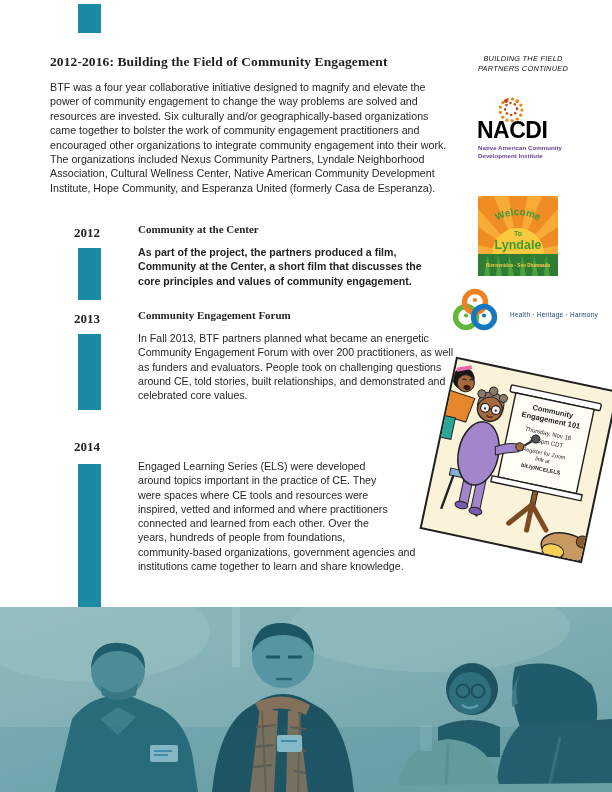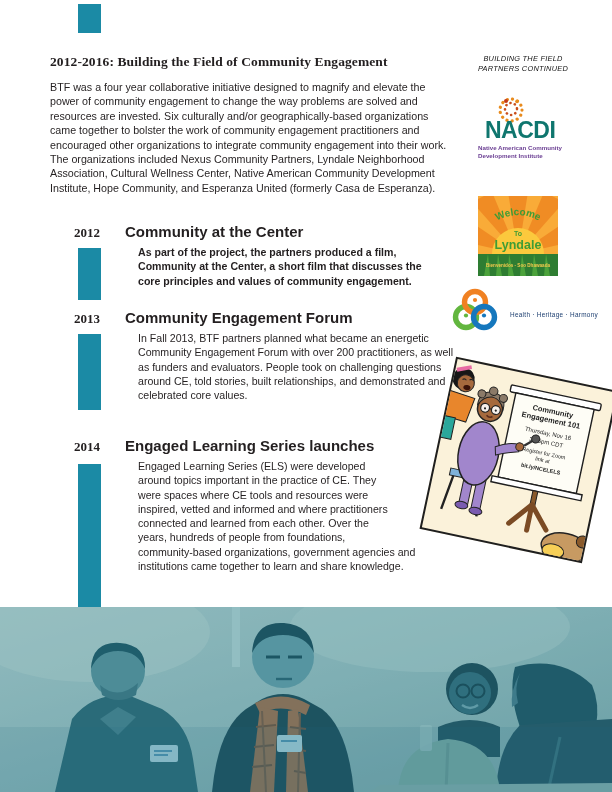--- a/index.html
+++ b/index.html
@@ -16,41 +16,41 @@
               font-weight:bold;font-size:13.5px;letter-spacing:.1px;}
   .intro{position:absolute;left:50px;top:80px;width:402px;font-size:10.7px;line-height:14.4px;}
 
   .hdr-right{position:absolute;left:452px;top:54px;width:142px;text-align:center;
              font-size:7.4px;font-weight:normal;font-style:italic;line-height:10px;
              letter-spacing:.25px;color:#111;}
 
   
   .nacdi{position:absolute;left:477px;top:98px;width:96px;height:62px;}
   .nacdi .swirl{position:absolute;left:16px;top:-2px;}
-  .nacdi .acr{position:absolute;left:8px;top:21px;font-size:23px;font-weight:bold;
-              color:#0f766e;letter-spacing:-.5px;line-height:23px;}
+  .nacdi .acr{position:absolute;left:0;top:21px;font-size:23px;font-weight:bold;
+              color:#000000;letter-spacing:-.5px;line-height:23px;}
   .nacdi .tag{position:absolute;left:1px;top:46px;font-size:6.2px;line-height:7.6px;
               color:#6b3f93;font-weight:bold;}
 
   
   .lyndale{position:absolute;left:478px;top:196px;width:80px;height:80px;}
 
   
   .cwc{position:absolute;left:450px;top:288px;width:150px;height:46px;}
   .cwc .rings{position:absolute;left:0;top:0;}
   .cwc .cwc-name{position:absolute;left:54px;top:10px;font-size:10px;font-weight:bold;
                  color:#1c3e70;letter-spacing:.1px;}
   .cwc .cwc-tag{position:absolute;left:60px;top:23px;font-size:6.4px;color:#1c3e70;
                 letter-spacing:.3px;}
 
   
   .t-year{position:absolute;left:74px;width:30px;font-family:"Liberation Serif",serif;
           font-weight:bold;font-size:13px;}
-  .t-head{position:absolute;left:125px;font-family:Liberation Sans, sans-serif;
-          font-weight:bold;font-size:15px;}
+  .t-head{position:absolute;left:138px;font-family:Liberation Serif, serif;
+          font-weight:bold;font-size:11px;}
   .t-body{position:absolute;left:138px;font-size:10.6px;line-height:14.3px;}
   .y-2012{top:225px}.h-2012{top:223px}.b-2012{top:245px;width:308px;font-weight:bold;}
   .y-2013{top:311px}.h-2013{top:309px}.b-2013{top:331px;width:316px;}
   .y-2014{top:439px}.h-2014{top:437px}.b-2014{top:459px;width:322px;}
   .wrap-spacer{float:right;width:68px;height:78px;}
 
   
   .illus{position:absolute;left:436px;top:372px;width:162px;height:172px;
          transform:rotate(12deg);background:#fbf2da;border:2px solid #1f1f1f;}
   .illus svg{display:block;}
@@ -137,21 +137,20 @@
   <div class="t-head h-2012">Community at the Center</div>
   <div class="t-body b-2012">As part of the project, the partners produced a film, Community at the Center, a short film that discusses the core principles and values of community engagement.</div>
 
   <div class="t-year y-2013">2013</div>
   <div class="teal-sq bar-2013"></div>
   <div class="t-head h-2013">Community Engagement Forum</div>
   <div class="t-body b-2013">In Fall 2013, BTF partners planned what became an energetic Community Engagement Forum with over 200 practitioners, as well as funders and evaluators. People took on challenging questions around CE, told stories, built relationships, and demonstrated and celebrated core values.</div>
 
   <div class="t-year y-2014">2014</div>
   <div class="teal-sq bar-2014"></div>
-  <div class="t-head h-2014">Engaged Learning Series launches</div>
   <div class="t-body b-2014">
     <span class="wrap-spacer"></span>
     <span>Engaged Learning Series (ELS) were developed around topics important in the practice of CE. They were spaces where CE tools and resources were inspired, vetted and informed and where practitioners connected and learned from each other. Over the years, hundreds of people from foundations, community-based organizations, government agencies and institutions came together to learn and share knowledge.</span>
   </div>
 
   <div class="illus">
     <svg width="162" height="172" viewBox="0 0 162 172">
 
       <circle cx="10" cy="18" r="11" fill="#171717"></circle>
       <rect x="1" y="6" width="15" height="4" fill="#e86ca4" transform="rotate(-22 8 8)"></rect>

